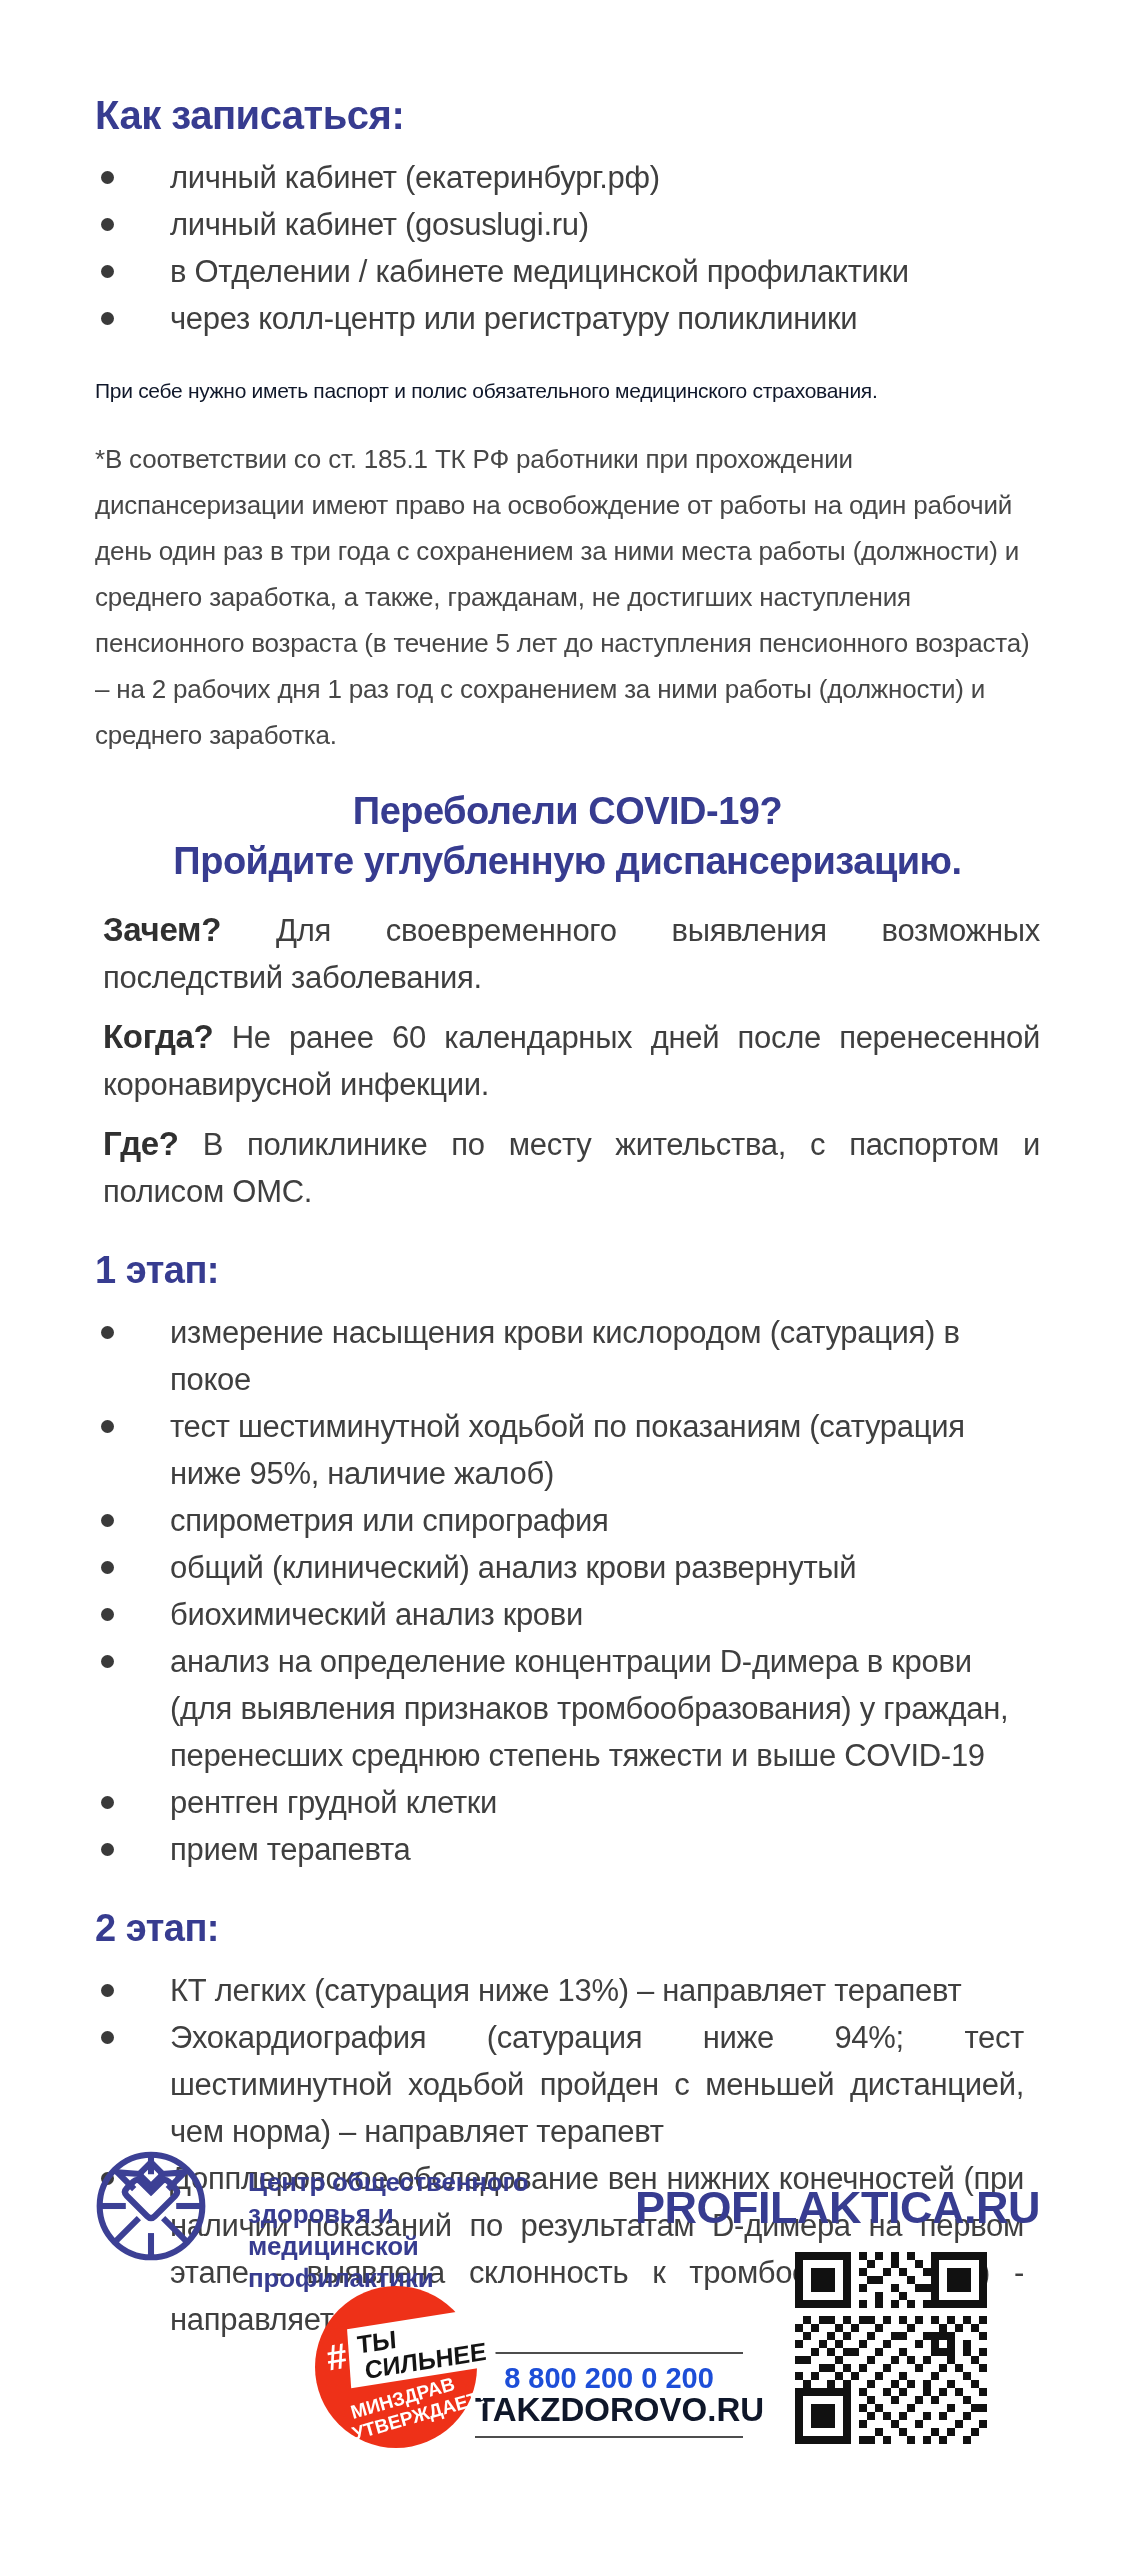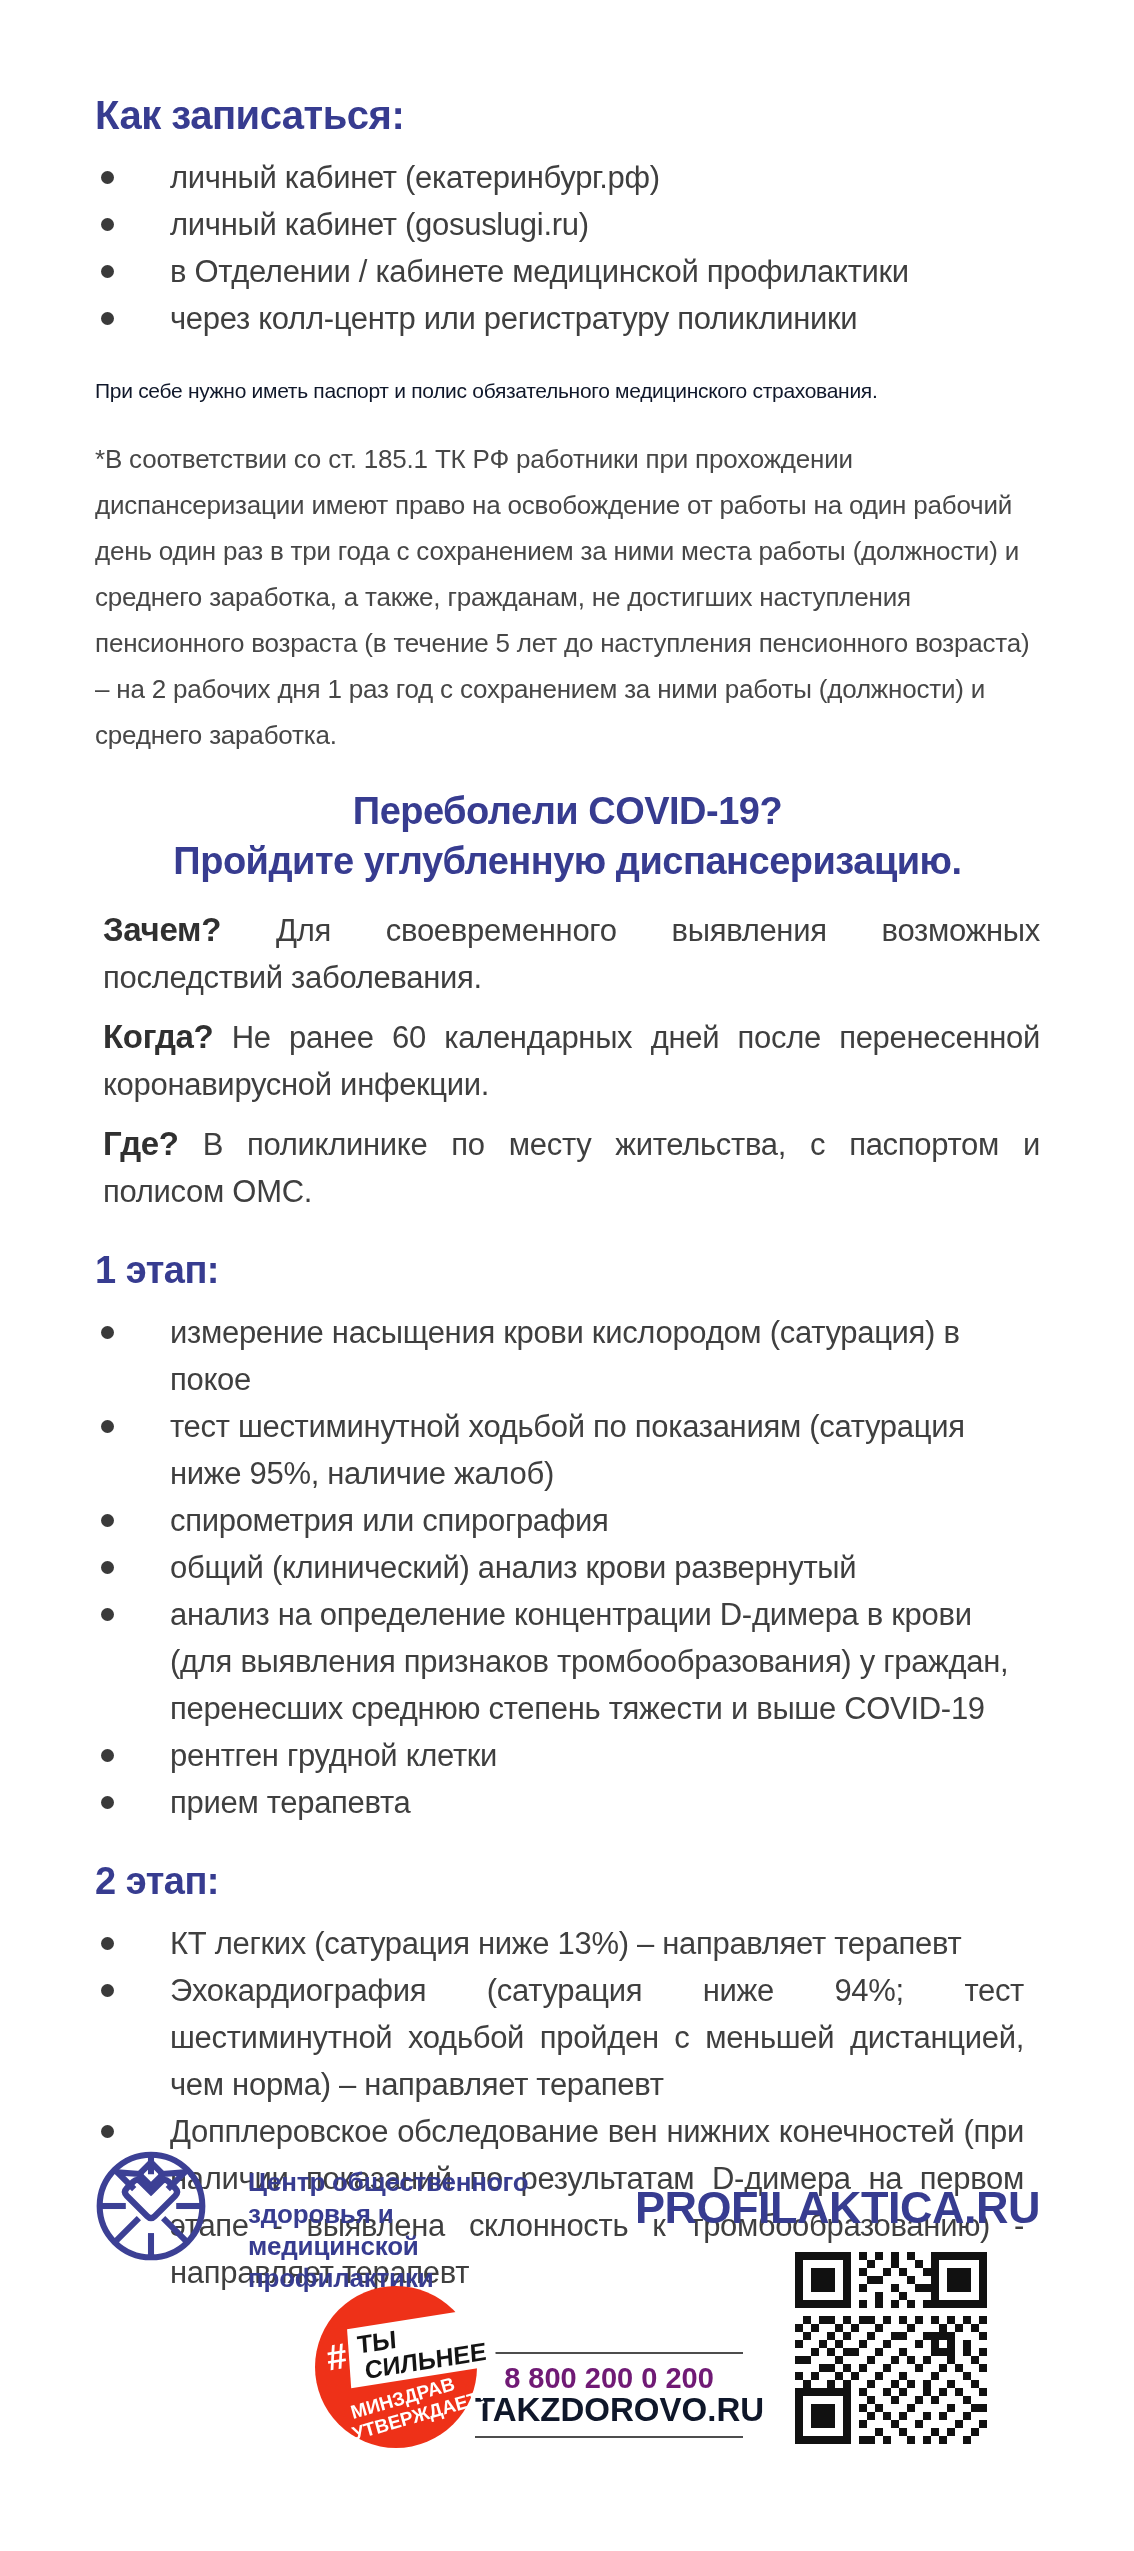--- a/index.html
+++ b/index.html
@@ -53,21 +53,21 @@
   .tag-box .l2{margin-left:6px;}
   .sticker-sub{
     position:absolute;left:26px;top:102px;width:116px;text-align:center;
     color:#ffffff;font-weight:800;font-size:19px;line-height:21px;transform:rotate(-7deg);letter-spacing:0;
   }
   .phone-block{
     position:absolute;left:380px;top:212px;width:268px;z-index:1;
     border-top:2px solid #4d4d4d;border-bottom:2px solid #4d4d4d;
     padding:8px 0 10px 0;text-align:center;
   }
-  .phone{font-size:29px;line-height:32px;font-weight:700;color:#701a75;letter-spacing:0;}
+  .phone{font-size:29px;line-height:32px;font-weight:700;color:#1d4ed8;letter-spacing:0;}
   .health-site{font-size:33px;line-height:32px;font-weight:700;color:#0f172a;letter-spacing:0;}
   .qr{position:absolute;left:700px;top:112px;width:192px;height:192px;}
 </style>
 </head>
 <body>
 
 <div class="page">
   <div class="content">
 
     <h1 class="section-title">Как записаться:</h1>
@@ -100,20 +100,21 @@
       <b>Где?</b>
       <span>В поликлинике по месту жительства, с паспортом и полисом ОМС.</span>
     </p>
 
     <h2 class="stage-title">1 этап:</h2>
     <ul class="bullets">
       <li>измерение насыщения крови кислородом (сатурация) в покое</li>
       <li>тест шестиминутной ходьбой по показаниям (сатурация ниже 95%, наличие жалоб)</li>
       <li>спирометрия или спирография</li>
       <li>общий (клинический) анализ крови развернутый</li>
+      <li>биохимический анализ крови</li>
       <li>анализ на определение концентрации D-димера в крови (для выявления признаков тромбообразования) у граждан, перенесших среднюю степень тяжести и выше COVID-19</li>
       <li>рентген грудной клетки</li>
       <li>прием терапевта</li>
     </ul>
 
     <h2 class="stage-title">2 этап:</h2>
     <ul class="bullets justify">
       <li>КТ легких (сатурация ниже 13%) – направляет терапевт</li>
       <li>Эхокардиография (сатурация ниже 94%; тест шестиминутной ходьбой пройден с меньшей дистанцией, чем норма) – направляет терапевт</li>
       <li>Допплеровское обследование вен нижних конечностей (при наличии показаний по результатам D-димера на первом этапе - выявлена склонность к тромбообразованию) - направляет терапевт</li>

